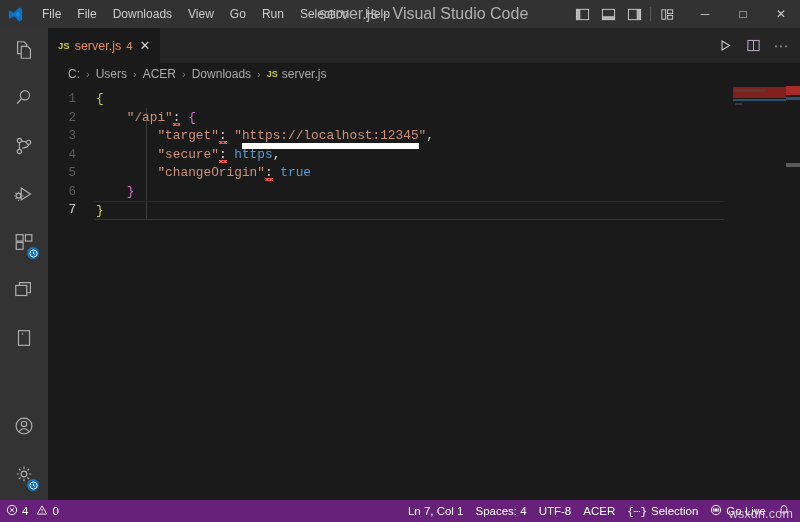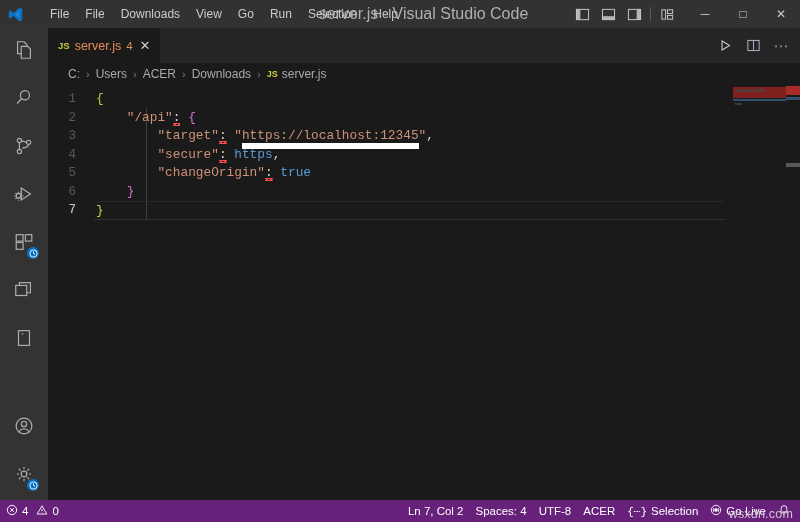--- a/index.html
+++ b/index.html
@@ -7,21 +7,21 @@
     width:800px; height:522px; overflow:hidden;
     background:#1e1e1e;
     font-family:"Liberation Sans", sans-serif;
     -webkit-font-smoothing:antialiased;
   }
   #app { width:800px; height:522px; display:flex; flex-direction:column; background:#1a1a1a; }
 
   
   .titlebar {
     height:28px; flex:0 0 28px; background:#323233;
-    display:flex; align-items:center; position:relative;gap:8px;
+    display:flex; align-items:center; position:relative;
   }
   .vscode-logo { width:30px; height:28px; display:flex; align-items:center; justify-content:center; }
   .menu { display:flex; align-items:center; height:28px; margin-left:4px; }
   .menu-item {
     font-size:12px; color:#cccccc; padding:0 8px; height:28px;
     display:flex; align-items:center; cursor:default; white-space:nowrap;
   }
   .win-title {
     position:absolute; left:0; right:0; text-align:center;
     font-size:16px; color:#b0b0b0; pointer-events:none;padding-left:47px;
@@ -416,21 +416,21 @@
           <svg width="12" height="12" viewBox="0 0 16 16" fill="none" stroke="#ffffff" stroke-width="1.2">
             <path d="M8 2.4 14.4 13.4H1.6z"></path>
               <path d="M8 6.6v3.1M8 11.3v.6"></path>
           </svg>
         </span>
         <span>0</span>
       </div>
     </div>
 
     <div class="sb-right">
-      <div class="sb-item">Ln 7, Col 2</div>
+      <div class="sb-item">Ln 7, Col 1</div>
       <div class="sb-item">Spaces: 4</div>
       <div class="sb-item">UTF-8</div>
       <div class="sb-item">ACER</div>
       <div class="sb-item">
         <span style="font-family:'Liberation Mono',monospace;font-size:11px;">{┈}</span>
         <span>Selection</span>
       </div>
       <div class="sb-item">
         <span>
           <svg width="12" height="12" viewBox="0 0 16 16" fill="none" stroke="#ffffff" stroke-width="1.2">

